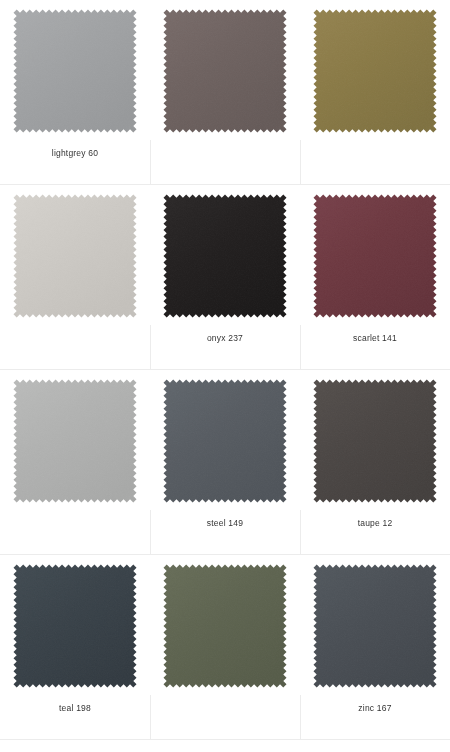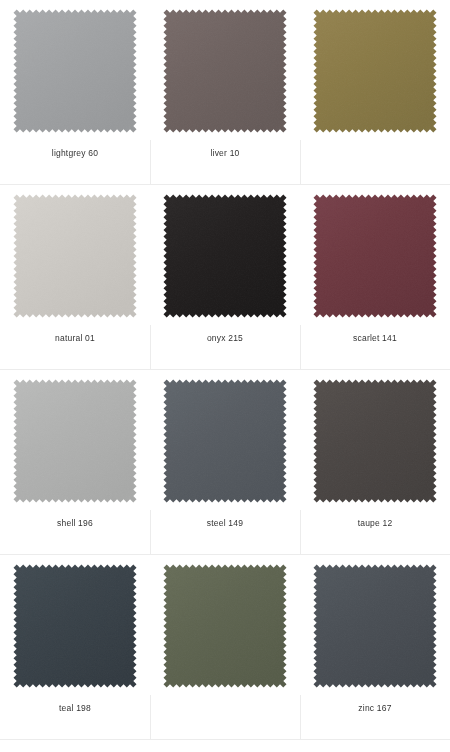--- a/index.html
+++ b/index.html
@@ -131,21 +131,20 @@
                   <feComponentTransfer in="ng" result="na">
                     <feFuncA type="linear" slope="0.055"></feFuncA>
                   </feComponentTransfer>
                   <feComposite in="na" in2="SourceGraphic" operator="in"></feComposite>
                 </filter>
               </defs>
               <path d="M1.50,4.70 L4.74,1.50 L7.97,4.70 L11.21,1.50 L14.45,4.70 L17.68,1.50 L20.92,4.70 L24.16,1.50 L27.39,4.70 L30.63,1.50 L33.87,4.70 L37.11,1.50 L40.34,4.70 L43.58,1.50 L46.82,4.70 L50.05,1.50 L53.29,4.70 L56.53,1.50 L59.76,4.70 L63.00,1.50 L66.24,4.70 L69.47,1.50 L72.71,4.70 L75.95,1.50 L79.18,4.70 L82.42,1.50 L85.66,4.70 L88.89,1.50 L92.13,4.70 L95.37,1.50 L98.61,4.70 L101.84,1.50 L105.08,4.70 L108.32,1.50 L111.55,4.70 L114.79,1.50 L118.03,4.70 L121.26,1.50 L121.30,1.50 L124.50,4.74 L121.30,7.97 L124.50,11.21 L121.30,14.45 L124.50,17.68 L121.30,20.92 L124.50,24.16 L121.30,27.39 L124.50,30.63 L121.30,33.87 L124.50,37.11 L121.30,40.34 L124.50,43.58 L121.30,46.82 L124.50,50.05 L121.30,53.29 L124.50,56.53 L121.30,59.76 L124.50,63.00 L121.30,66.24 L124.50,69.47 L121.30,72.71 L124.50,75.95 L121.30,79.18 L124.50,82.42 L121.30,85.66 L124.50,88.89 L121.30,92.13 L124.50,95.37 L121.30,98.61 L124.50,101.84 L121.30,105.08 L124.50,108.32 L121.30,111.55 L124.50,114.79 L121.30,118.03 L124.50,121.26 L124.50,121.30 L121.26,124.50 L118.03,121.30 L114.79,124.50 L111.55,121.30 L108.32,124.50 L105.08,121.30 L101.84,124.50 L98.61,121.30 L95.37,124.50 L92.13,121.30 L88.89,124.50 L85.66,121.30 L82.42,124.50 L79.18,121.30 L75.95,124.50 L72.71,121.30 L69.47,124.50 L66.24,121.30 L63.00,124.50 L59.76,121.30 L56.53,124.50 L53.29,121.30 L50.05,124.50 L46.82,121.30 L43.58,124.50 L40.34,121.30 L37.11,124.50 L33.87,121.30 L30.63,124.50 L27.39,121.30 L24.16,124.50 L20.92,121.30 L17.68,124.50 L14.45,121.30 L11.21,124.50 L7.97,121.30 L4.74,124.50 L4.70,124.50 L1.50,121.26 L4.70,118.03 L1.50,114.79 L4.70,111.55 L1.50,108.32 L4.70,105.08 L1.50,101.84 L4.70,98.61 L1.50,95.37 L4.70,92.13 L1.50,88.89 L4.70,85.66 L1.50,82.42 L4.70,79.18 L1.50,75.95 L4.70,72.71 L1.50,69.47 L4.70,66.24 L1.50,63.00 L4.70,59.76 L1.50,56.53 L4.70,53.29 L1.50,50.05 L4.70,46.82 L1.50,43.58 L4.70,40.34 L1.50,37.11 L4.70,33.87 L1.50,30.63 L4.70,27.39 L1.50,24.16 L4.70,20.92 L1.50,17.68 L4.70,14.45 L1.50,11.21 L4.70,7.97 L1.50,4.74 Z" fill="url(#g1)"></path>
               <path d="M1.50,4.70 L4.74,1.50 L7.97,4.70 L11.21,1.50 L14.45,4.70 L17.68,1.50 L20.92,4.70 L24.16,1.50 L27.39,4.70 L30.63,1.50 L33.87,4.70 L37.11,1.50 L40.34,4.70 L43.58,1.50 L46.82,4.70 L50.05,1.50 L53.29,4.70 L56.53,1.50 L59.76,4.70 L63.00,1.50 L66.24,4.70 L69.47,1.50 L72.71,4.70 L75.95,1.50 L79.18,4.70 L82.42,1.50 L85.66,4.70 L88.89,1.50 L92.13,4.70 L95.37,1.50 L98.61,4.70 L101.84,1.50 L105.08,4.70 L108.32,1.50 L111.55,4.70 L114.79,1.50 L118.03,4.70 L121.26,1.50 L121.30,1.50 L124.50,4.74 L121.30,7.97 L124.50,11.21 L121.30,14.45 L124.50,17.68 L121.30,20.92 L124.50,24.16 L121.30,27.39 L124.50,30.63 L121.30,33.87 L124.50,37.11 L121.30,40.34 L124.50,43.58 L121.30,46.82 L124.50,50.05 L121.30,53.29 L124.50,56.53 L121.30,59.76 L124.50,63.00 L121.30,66.24 L124.50,69.47 L121.30,72.71 L124.50,75.95 L121.30,79.18 L124.50,82.42 L121.30,85.66 L124.50,88.89 L121.30,92.13 L124.50,95.37 L121.30,98.61 L124.50,101.84 L121.30,105.08 L124.50,108.32 L121.30,111.55 L124.50,114.79 L121.30,118.03 L124.50,121.26 L124.50,121.30 L121.26,124.50 L118.03,121.30 L114.79,124.50 L111.55,121.30 L108.32,124.50 L105.08,121.30 L101.84,124.50 L98.61,121.30 L95.37,124.50 L92.13,121.30 L88.89,124.50 L85.66,121.30 L82.42,124.50 L79.18,121.30 L75.95,124.50 L72.71,121.30 L69.47,124.50 L66.24,121.30 L63.00,124.50 L59.76,121.30 L56.53,124.50 L53.29,121.30 L50.05,124.50 L46.82,121.30 L43.58,124.50 L40.34,121.30 L37.11,124.50 L33.87,121.30 L30.63,124.50 L27.39,121.30 L24.16,124.50 L20.92,121.30 L17.68,124.50 L14.45,121.30 L11.21,124.50 L7.97,121.30 L4.74,124.50 L4.70,124.50 L1.50,121.26 L4.70,118.03 L1.50,114.79 L4.70,111.55 L1.50,108.32 L4.70,105.08 L1.50,101.84 L4.70,98.61 L1.50,95.37 L4.70,92.13 L1.50,88.89 L4.70,85.66 L1.50,82.42 L4.70,79.18 L1.50,75.95 L4.70,72.71 L1.50,69.47 L4.70,66.24 L1.50,63.00 L4.70,59.76 L1.50,56.53 L4.70,53.29 L1.50,50.05 L4.70,46.82 L1.50,43.58 L4.70,40.34 L1.50,37.11 L4.70,33.87 L1.50,30.63 L4.70,27.39 L1.50,24.16 L4.70,20.92 L1.50,17.68 L4.70,14.45 L1.50,11.21 L4.70,7.97 L1.50,4.74 Z" fill="#ffffff" filter="url(#f1)" opacity="0.85"></path>
             </svg>
           </div>
-        <div class="swatch-label">liver 10</div>
       </div>
       <div class="swatch-cell">
         <div class="swatch-art">
             <svg width="126" height="126" viewBox="0 0 126 126">
               <defs>
                 <linearGradient id="g2" x1="0" y1="0" x2="0.75" y2="1">
                   <stop offset="0%" stop-color="#948350"></stop>
                   <stop offset="45%" stop-color="#8a7a46"></stop>
                   <stop offset="100%" stop-color="#7f7140"></stop>
                 </linearGradient>
@@ -181,21 +180,20 @@
                   <feComponentTransfer in="ng" result="na">
                     <feFuncA type="linear" slope="0.055"></feFuncA>
                   </feComponentTransfer>
                   <feComposite in="na" in2="SourceGraphic" operator="in"></feComposite>
                 </filter>
               </defs>
               <path d="M1.50,4.70 L4.74,1.50 L7.97,4.70 L11.21,1.50 L14.45,4.70 L17.68,1.50 L20.92,4.70 L24.16,1.50 L27.39,4.70 L30.63,1.50 L33.87,4.70 L37.11,1.50 L40.34,4.70 L43.58,1.50 L46.82,4.70 L50.05,1.50 L53.29,4.70 L56.53,1.50 L59.76,4.70 L63.00,1.50 L66.24,4.70 L69.47,1.50 L72.71,4.70 L75.95,1.50 L79.18,4.70 L82.42,1.50 L85.66,4.70 L88.89,1.50 L92.13,4.70 L95.37,1.50 L98.61,4.70 L101.84,1.50 L105.08,4.70 L108.32,1.50 L111.55,4.70 L114.79,1.50 L118.03,4.70 L121.26,1.50 L121.30,1.50 L124.50,4.74 L121.30,7.97 L124.50,11.21 L121.30,14.45 L124.50,17.68 L121.30,20.92 L124.50,24.16 L121.30,27.39 L124.50,30.63 L121.30,33.87 L124.50,37.11 L121.30,40.34 L124.50,43.58 L121.30,46.82 L124.50,50.05 L121.30,53.29 L124.50,56.53 L121.30,59.76 L124.50,63.00 L121.30,66.24 L124.50,69.47 L121.30,72.71 L124.50,75.95 L121.30,79.18 L124.50,82.42 L121.30,85.66 L124.50,88.89 L121.30,92.13 L124.50,95.37 L121.30,98.61 L124.50,101.84 L121.30,105.08 L124.50,108.32 L121.30,111.55 L124.50,114.79 L121.30,118.03 L124.50,121.26 L124.50,121.30 L121.26,124.50 L118.03,121.30 L114.79,124.50 L111.55,121.30 L108.32,124.50 L105.08,121.30 L101.84,124.50 L98.61,121.30 L95.37,124.50 L92.13,121.30 L88.89,124.50 L85.66,121.30 L82.42,124.50 L79.18,121.30 L75.95,124.50 L72.71,121.30 L69.47,124.50 L66.24,121.30 L63.00,124.50 L59.76,121.30 L56.53,124.50 L53.29,121.30 L50.05,124.50 L46.82,121.30 L43.58,124.50 L40.34,121.30 L37.11,124.50 L33.87,121.30 L30.63,124.50 L27.39,121.30 L24.16,124.50 L20.92,121.30 L17.68,124.50 L14.45,121.30 L11.21,124.50 L7.97,121.30 L4.74,124.50 L4.70,124.50 L1.50,121.26 L4.70,118.03 L1.50,114.79 L4.70,111.55 L1.50,108.32 L4.70,105.08 L1.50,101.84 L4.70,98.61 L1.50,95.37 L4.70,92.13 L1.50,88.89 L4.70,85.66 L1.50,82.42 L4.70,79.18 L1.50,75.95 L4.70,72.71 L1.50,69.47 L4.70,66.24 L1.50,63.00 L4.70,59.76 L1.50,56.53 L4.70,53.29 L1.50,50.05 L4.70,46.82 L1.50,43.58 L4.70,40.34 L1.50,37.11 L4.70,33.87 L1.50,30.63 L4.70,27.39 L1.50,24.16 L4.70,20.92 L1.50,17.68 L4.70,14.45 L1.50,11.21 L4.70,7.97 L1.50,4.74 Z" fill="url(#g3)"></path>
               <path d="M1.50,4.70 L4.74,1.50 L7.97,4.70 L11.21,1.50 L14.45,4.70 L17.68,1.50 L20.92,4.70 L24.16,1.50 L27.39,4.70 L30.63,1.50 L33.87,4.70 L37.11,1.50 L40.34,4.70 L43.58,1.50 L46.82,4.70 L50.05,1.50 L53.29,4.70 L56.53,1.50 L59.76,4.70 L63.00,1.50 L66.24,4.70 L69.47,1.50 L72.71,4.70 L75.95,1.50 L79.18,4.70 L82.42,1.50 L85.66,4.70 L88.89,1.50 L92.13,4.70 L95.37,1.50 L98.61,4.70 L101.84,1.50 L105.08,4.70 L108.32,1.50 L111.55,4.70 L114.79,1.50 L118.03,4.70 L121.26,1.50 L121.30,1.50 L124.50,4.74 L121.30,7.97 L124.50,11.21 L121.30,14.45 L124.50,17.68 L121.30,20.92 L124.50,24.16 L121.30,27.39 L124.50,30.63 L121.30,33.87 L124.50,37.11 L121.30,40.34 L124.50,43.58 L121.30,46.82 L124.50,50.05 L121.30,53.29 L124.50,56.53 L121.30,59.76 L124.50,63.00 L121.30,66.24 L124.50,69.47 L121.30,72.71 L124.50,75.95 L121.30,79.18 L124.50,82.42 L121.30,85.66 L124.50,88.89 L121.30,92.13 L124.50,95.37 L121.30,98.61 L124.50,101.84 L121.30,105.08 L124.50,108.32 L121.30,111.55 L124.50,114.79 L121.30,118.03 L124.50,121.26 L124.50,121.30 L121.26,124.50 L118.03,121.30 L114.79,124.50 L111.55,121.30 L108.32,124.50 L105.08,121.30 L101.84,124.50 L98.61,121.30 L95.37,124.50 L92.13,121.30 L88.89,124.50 L85.66,121.30 L82.42,124.50 L79.18,121.30 L75.95,124.50 L72.71,121.30 L69.47,124.50 L66.24,121.30 L63.00,124.50 L59.76,121.30 L56.53,124.50 L53.29,121.30 L50.05,124.50 L46.82,121.30 L43.58,124.50 L40.34,121.30 L37.11,124.50 L33.87,121.30 L30.63,124.50 L27.39,121.30 L24.16,124.50 L20.92,121.30 L17.68,124.50 L14.45,121.30 L11.21,124.50 L7.97,121.30 L4.74,124.50 L4.70,124.50 L1.50,121.26 L4.70,118.03 L1.50,114.79 L4.70,111.55 L1.50,108.32 L4.70,105.08 L1.50,101.84 L4.70,98.61 L1.50,95.37 L4.70,92.13 L1.50,88.89 L4.70,85.66 L1.50,82.42 L4.70,79.18 L1.50,75.95 L4.70,72.71 L1.50,69.47 L4.70,66.24 L1.50,63.00 L4.70,59.76 L1.50,56.53 L4.70,53.29 L1.50,50.05 L4.70,46.82 L1.50,43.58 L4.70,40.34 L1.50,37.11 L4.70,33.87 L1.50,30.63 L4.70,27.39 L1.50,24.16 L4.70,20.92 L1.50,17.68 L4.70,14.45 L1.50,11.21 L4.70,7.97 L1.50,4.74 Z" fill="#ffffff" filter="url(#f3)" opacity="0.85"></path>
             </svg>
           </div>
-        <div class="swatch-label">natural 01</div>
       </div>
       <div class="swatch-cell">
         <div class="swatch-art">
             <svg width="126" height="126" viewBox="0 0 126 126">
               <defs>
                 <linearGradient id="g4" x1="0" y1="0" x2="0.75" y2="1">
                   <stop offset="0%" stop-color="#2b2828"></stop>
                   <stop offset="45%" stop-color="#221f1f"></stop>
                   <stop offset="100%" stop-color="#1a1818"></stop>
                 </linearGradient>
@@ -205,21 +203,21 @@
                   <feComponentTransfer in="ng" result="na">
                     <feFuncA type="linear" slope="0.055"></feFuncA>
                   </feComponentTransfer>
                   <feComposite in="na" in2="SourceGraphic" operator="in"></feComposite>
                 </filter>
               </defs>
               <path d="M1.50,4.70 L4.74,1.50 L7.97,4.70 L11.21,1.50 L14.45,4.70 L17.68,1.50 L20.92,4.70 L24.16,1.50 L27.39,4.70 L30.63,1.50 L33.87,4.70 L37.11,1.50 L40.34,4.70 L43.58,1.50 L46.82,4.70 L50.05,1.50 L53.29,4.70 L56.53,1.50 L59.76,4.70 L63.00,1.50 L66.24,4.70 L69.47,1.50 L72.71,4.70 L75.95,1.50 L79.18,4.70 L82.42,1.50 L85.66,4.70 L88.89,1.50 L92.13,4.70 L95.37,1.50 L98.61,4.70 L101.84,1.50 L105.08,4.70 L108.32,1.50 L111.55,4.70 L114.79,1.50 L118.03,4.70 L121.26,1.50 L121.30,1.50 L124.50,4.74 L121.30,7.97 L124.50,11.21 L121.30,14.45 L124.50,17.68 L121.30,20.92 L124.50,24.16 L121.30,27.39 L124.50,30.63 L121.30,33.87 L124.50,37.11 L121.30,40.34 L124.50,43.58 L121.30,46.82 L124.50,50.05 L121.30,53.29 L124.50,56.53 L121.30,59.76 L124.50,63.00 L121.30,66.24 L124.50,69.47 L121.30,72.71 L124.50,75.95 L121.30,79.18 L124.50,82.42 L121.30,85.66 L124.50,88.89 L121.30,92.13 L124.50,95.37 L121.30,98.61 L124.50,101.84 L121.30,105.08 L124.50,108.32 L121.30,111.55 L124.50,114.79 L121.30,118.03 L124.50,121.26 L124.50,121.30 L121.26,124.50 L118.03,121.30 L114.79,124.50 L111.55,121.30 L108.32,124.50 L105.08,121.30 L101.84,124.50 L98.61,121.30 L95.37,124.50 L92.13,121.30 L88.89,124.50 L85.66,121.30 L82.42,124.50 L79.18,121.30 L75.95,124.50 L72.71,121.30 L69.47,124.50 L66.24,121.30 L63.00,124.50 L59.76,121.30 L56.53,124.50 L53.29,121.30 L50.05,124.50 L46.82,121.30 L43.58,124.50 L40.34,121.30 L37.11,124.50 L33.87,121.30 L30.63,124.50 L27.39,121.30 L24.16,124.50 L20.92,121.30 L17.68,124.50 L14.45,121.30 L11.21,124.50 L7.97,121.30 L4.74,124.50 L4.70,124.50 L1.50,121.26 L4.70,118.03 L1.50,114.79 L4.70,111.55 L1.50,108.32 L4.70,105.08 L1.50,101.84 L4.70,98.61 L1.50,95.37 L4.70,92.13 L1.50,88.89 L4.70,85.66 L1.50,82.42 L4.70,79.18 L1.50,75.95 L4.70,72.71 L1.50,69.47 L4.70,66.24 L1.50,63.00 L4.70,59.76 L1.50,56.53 L4.70,53.29 L1.50,50.05 L4.70,46.82 L1.50,43.58 L4.70,40.34 L1.50,37.11 L4.70,33.87 L1.50,30.63 L4.70,27.39 L1.50,24.16 L4.70,20.92 L1.50,17.68 L4.70,14.45 L1.50,11.21 L4.70,7.97 L1.50,4.74 Z" fill="url(#g4)"></path>
               <path d="M1.50,4.70 L4.74,1.50 L7.97,4.70 L11.21,1.50 L14.45,4.70 L17.68,1.50 L20.92,4.70 L24.16,1.50 L27.39,4.70 L30.63,1.50 L33.87,4.70 L37.11,1.50 L40.34,4.70 L43.58,1.50 L46.82,4.70 L50.05,1.50 L53.29,4.70 L56.53,1.50 L59.76,4.70 L63.00,1.50 L66.24,4.70 L69.47,1.50 L72.71,4.70 L75.95,1.50 L79.18,4.70 L82.42,1.50 L85.66,4.70 L88.89,1.50 L92.13,4.70 L95.37,1.50 L98.61,4.70 L101.84,1.50 L105.08,4.70 L108.32,1.50 L111.55,4.70 L114.79,1.50 L118.03,4.70 L121.26,1.50 L121.30,1.50 L124.50,4.74 L121.30,7.97 L124.50,11.21 L121.30,14.45 L124.50,17.68 L121.30,20.92 L124.50,24.16 L121.30,27.39 L124.50,30.63 L121.30,33.87 L124.50,37.11 L121.30,40.34 L124.50,43.58 L121.30,46.82 L124.50,50.05 L121.30,53.29 L124.50,56.53 L121.30,59.76 L124.50,63.00 L121.30,66.24 L124.50,69.47 L121.30,72.71 L124.50,75.95 L121.30,79.18 L124.50,82.42 L121.30,85.66 L124.50,88.89 L121.30,92.13 L124.50,95.37 L121.30,98.61 L124.50,101.84 L121.30,105.08 L124.50,108.32 L121.30,111.55 L124.50,114.79 L121.30,118.03 L124.50,121.26 L124.50,121.30 L121.26,124.50 L118.03,121.30 L114.79,124.50 L111.55,121.30 L108.32,124.50 L105.08,121.30 L101.84,124.50 L98.61,121.30 L95.37,124.50 L92.13,121.30 L88.89,124.50 L85.66,121.30 L82.42,124.50 L79.18,121.30 L75.95,124.50 L72.71,121.30 L69.47,124.50 L66.24,121.30 L63.00,124.50 L59.76,121.30 L56.53,124.50 L53.29,121.30 L50.05,124.50 L46.82,121.30 L43.58,124.50 L40.34,121.30 L37.11,124.50 L33.87,121.30 L30.63,124.50 L27.39,121.30 L24.16,124.50 L20.92,121.30 L17.68,124.50 L14.45,121.30 L11.21,124.50 L7.97,121.30 L4.74,124.50 L4.70,124.50 L1.50,121.26 L4.70,118.03 L1.50,114.79 L4.70,111.55 L1.50,108.32 L4.70,105.08 L1.50,101.84 L4.70,98.61 L1.50,95.37 L4.70,92.13 L1.50,88.89 L4.70,85.66 L1.50,82.42 L4.70,79.18 L1.50,75.95 L4.70,72.71 L1.50,69.47 L4.70,66.24 L1.50,63.00 L4.70,59.76 L1.50,56.53 L4.70,53.29 L1.50,50.05 L4.70,46.82 L1.50,43.58 L4.70,40.34 L1.50,37.11 L4.70,33.87 L1.50,30.63 L4.70,27.39 L1.50,24.16 L4.70,20.92 L1.50,17.68 L4.70,14.45 L1.50,11.21 L4.70,7.97 L1.50,4.74 Z" fill="#ffffff" filter="url(#f4)" opacity="0.85"></path>
             </svg>
           </div>
-        <div class="swatch-label">onyx 215</div>
+        <div class="swatch-label">onyx 237</div>
       </div>
       <div class="swatch-cell">
         <div class="swatch-art">
             <svg width="126" height="126" viewBox="0 0 126 126">
               <defs>
                 <linearGradient id="g5" x1="0" y1="0" x2="0.75" y2="1">
                   <stop offset="0%" stop-color="#77404a"></stop>
                   <stop offset="45%" stop-color="#6d3840"></stop>
                   <stop offset="100%" stop-color="#63323a"></stop>
                 </linearGradient>
@@ -256,21 +254,20 @@
                   <feComponentTransfer in="ng" result="na">
                     <feFuncA type="linear" slope="0.055"></feFuncA>
                   </feComponentTransfer>
                   <feComposite in="na" in2="SourceGraphic" operator="in"></feComposite>
                 </filter>
               </defs>
               <path d="M1.50,4.70 L4.74,1.50 L7.97,4.70 L11.21,1.50 L14.45,4.70 L17.68,1.50 L20.92,4.70 L24.16,1.50 L27.39,4.70 L30.63,1.50 L33.87,4.70 L37.11,1.50 L40.34,4.70 L43.58,1.50 L46.82,4.70 L50.05,1.50 L53.29,4.70 L56.53,1.50 L59.76,4.70 L63.00,1.50 L66.24,4.70 L69.47,1.50 L72.71,4.70 L75.95,1.50 L79.18,4.70 L82.42,1.50 L85.66,4.70 L88.89,1.50 L92.13,4.70 L95.37,1.50 L98.61,4.70 L101.84,1.50 L105.08,4.70 L108.32,1.50 L111.55,4.70 L114.79,1.50 L118.03,4.70 L121.26,1.50 L121.30,1.50 L124.50,4.74 L121.30,7.97 L124.50,11.21 L121.30,14.45 L124.50,17.68 L121.30,20.92 L124.50,24.16 L121.30,27.39 L124.50,30.63 L121.30,33.87 L124.50,37.11 L121.30,40.34 L124.50,43.58 L121.30,46.82 L124.50,50.05 L121.30,53.29 L124.50,56.53 L121.30,59.76 L124.50,63.00 L121.30,66.24 L124.50,69.47 L121.30,72.71 L124.50,75.95 L121.30,79.18 L124.50,82.42 L121.30,85.66 L124.50,88.89 L121.30,92.13 L124.50,95.37 L121.30,98.61 L124.50,101.84 L121.30,105.08 L124.50,108.32 L121.30,111.55 L124.50,114.79 L121.30,118.03 L124.50,121.26 L124.50,121.30 L121.26,124.50 L118.03,121.30 L114.79,124.50 L111.55,121.30 L108.32,124.50 L105.08,121.30 L101.84,124.50 L98.61,121.30 L95.37,124.50 L92.13,121.30 L88.89,124.50 L85.66,121.30 L82.42,124.50 L79.18,121.30 L75.95,124.50 L72.71,121.30 L69.47,124.50 L66.24,121.30 L63.00,124.50 L59.76,121.30 L56.53,124.50 L53.29,121.30 L50.05,124.50 L46.82,121.30 L43.58,124.50 L40.34,121.30 L37.11,124.50 L33.87,121.30 L30.63,124.50 L27.39,121.30 L24.16,124.50 L20.92,121.30 L17.68,124.50 L14.45,121.30 L11.21,124.50 L7.97,121.30 L4.74,124.50 L4.70,124.50 L1.50,121.26 L4.70,118.03 L1.50,114.79 L4.70,111.55 L1.50,108.32 L4.70,105.08 L1.50,101.84 L4.70,98.61 L1.50,95.37 L4.70,92.13 L1.50,88.89 L4.70,85.66 L1.50,82.42 L4.70,79.18 L1.50,75.95 L4.70,72.71 L1.50,69.47 L4.70,66.24 L1.50,63.00 L4.70,59.76 L1.50,56.53 L4.70,53.29 L1.50,50.05 L4.70,46.82 L1.50,43.58 L4.70,40.34 L1.50,37.11 L4.70,33.87 L1.50,30.63 L4.70,27.39 L1.50,24.16 L4.70,20.92 L1.50,17.68 L4.70,14.45 L1.50,11.21 L4.70,7.97 L1.50,4.74 Z" fill="url(#g6)"></path>
               <path d="M1.50,4.70 L4.74,1.50 L7.97,4.70 L11.21,1.50 L14.45,4.70 L17.68,1.50 L20.92,4.70 L24.16,1.50 L27.39,4.70 L30.63,1.50 L33.87,4.70 L37.11,1.50 L40.34,4.70 L43.58,1.50 L46.82,4.70 L50.05,1.50 L53.29,4.70 L56.53,1.50 L59.76,4.70 L63.00,1.50 L66.24,4.70 L69.47,1.50 L72.71,4.70 L75.95,1.50 L79.18,4.70 L82.42,1.50 L85.66,4.70 L88.89,1.50 L92.13,4.70 L95.37,1.50 L98.61,4.70 L101.84,1.50 L105.08,4.70 L108.32,1.50 L111.55,4.70 L114.79,1.50 L118.03,4.70 L121.26,1.50 L121.30,1.50 L124.50,4.74 L121.30,7.97 L124.50,11.21 L121.30,14.45 L124.50,17.68 L121.30,20.92 L124.50,24.16 L121.30,27.39 L124.50,30.63 L121.30,33.87 L124.50,37.11 L121.30,40.34 L124.50,43.58 L121.30,46.82 L124.50,50.05 L121.30,53.29 L124.50,56.53 L121.30,59.76 L124.50,63.00 L121.30,66.24 L124.50,69.47 L121.30,72.71 L124.50,75.95 L121.30,79.18 L124.50,82.42 L121.30,85.66 L124.50,88.89 L121.30,92.13 L124.50,95.37 L121.30,98.61 L124.50,101.84 L121.30,105.08 L124.50,108.32 L121.30,111.55 L124.50,114.79 L121.30,118.03 L124.50,121.26 L124.50,121.30 L121.26,124.50 L118.03,121.30 L114.79,124.50 L111.55,121.30 L108.32,124.50 L105.08,121.30 L101.84,124.50 L98.61,121.30 L95.37,124.50 L92.13,121.30 L88.89,124.50 L85.66,121.30 L82.42,124.50 L79.18,121.30 L75.95,124.50 L72.71,121.30 L69.47,124.50 L66.24,121.30 L63.00,124.50 L59.76,121.30 L56.53,124.50 L53.29,121.30 L50.05,124.50 L46.82,121.30 L43.58,124.50 L40.34,121.30 L37.11,124.50 L33.87,121.30 L30.63,124.50 L27.39,121.30 L24.16,124.50 L20.92,121.30 L17.68,124.50 L14.45,121.30 L11.21,124.50 L7.97,121.30 L4.74,124.50 L4.70,124.50 L1.50,121.26 L4.70,118.03 L1.50,114.79 L4.70,111.55 L1.50,108.32 L4.70,105.08 L1.50,101.84 L4.70,98.61 L1.50,95.37 L4.70,92.13 L1.50,88.89 L4.70,85.66 L1.50,82.42 L4.70,79.18 L1.50,75.95 L4.70,72.71 L1.50,69.47 L4.70,66.24 L1.50,63.00 L4.70,59.76 L1.50,56.53 L4.70,53.29 L1.50,50.05 L4.70,46.82 L1.50,43.58 L4.70,40.34 L1.50,37.11 L4.70,33.87 L1.50,30.63 L4.70,27.39 L1.50,24.16 L4.70,20.92 L1.50,17.68 L4.70,14.45 L1.50,11.21 L4.70,7.97 L1.50,4.74 Z" fill="#ffffff" filter="url(#f6)" opacity="0.85"></path>
             </svg>
           </div>
-        <div class="swatch-label">shell 196</div>
       </div>
       <div class="swatch-cell">
         <div class="swatch-art">
             <svg width="126" height="126" viewBox="0 0 126 126">
               <defs>
                 <linearGradient id="g7" x1="0" y1="0" x2="0.75" y2="1">
                   <stop offset="0%" stop-color="#60666c"></stop>
                   <stop offset="45%" stop-color="#575c62"></stop>
                   <stop offset="100%" stop-color="#4f545a"></stop>
                 </linearGradient>

